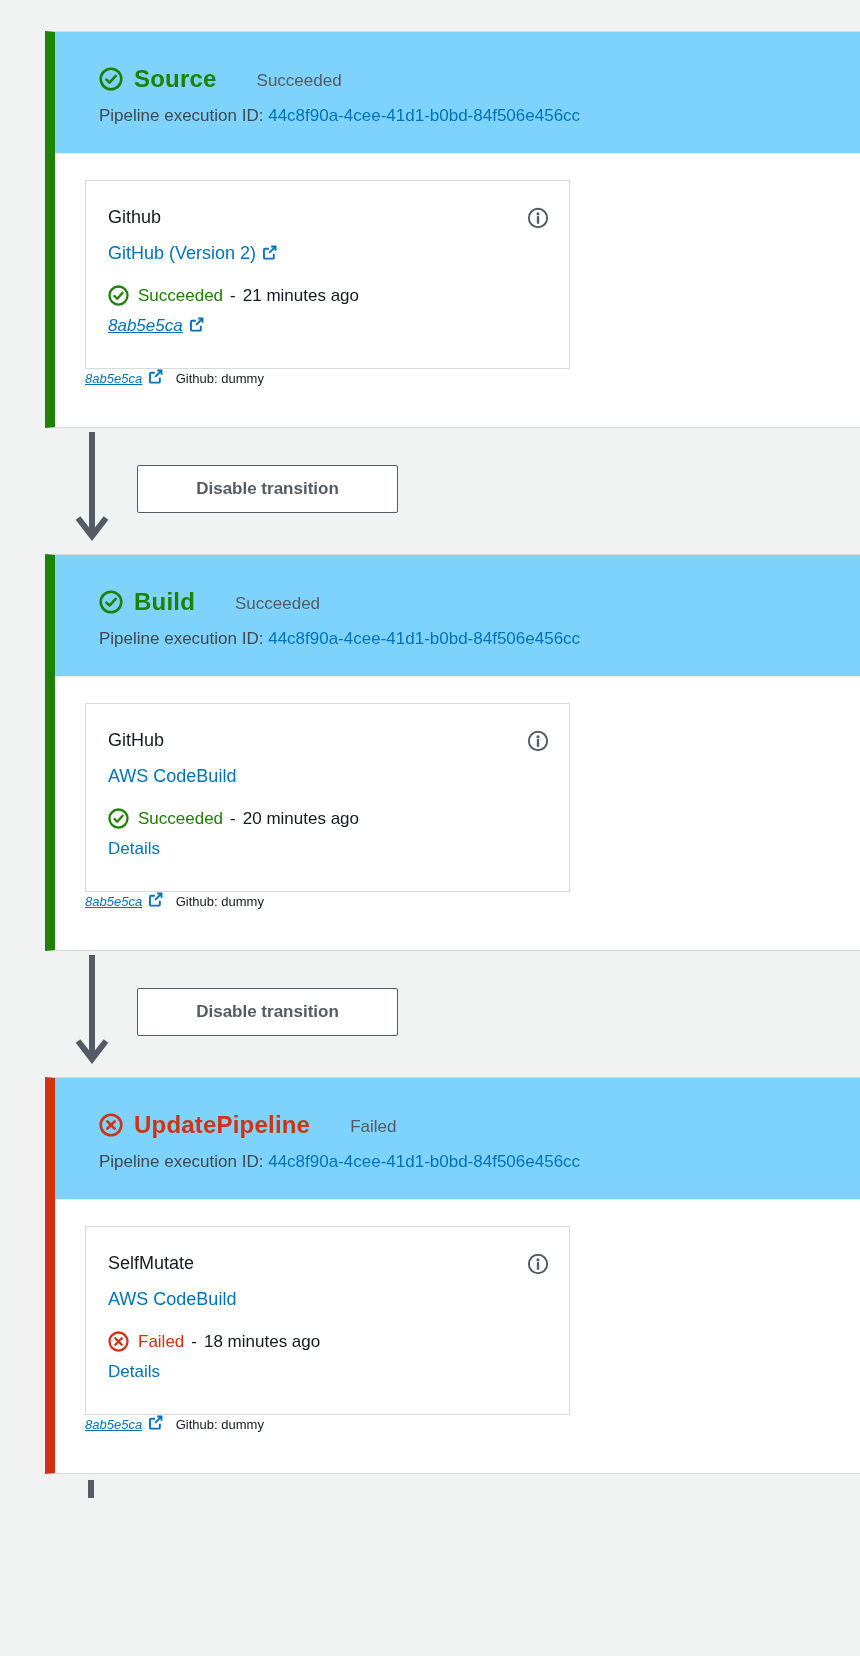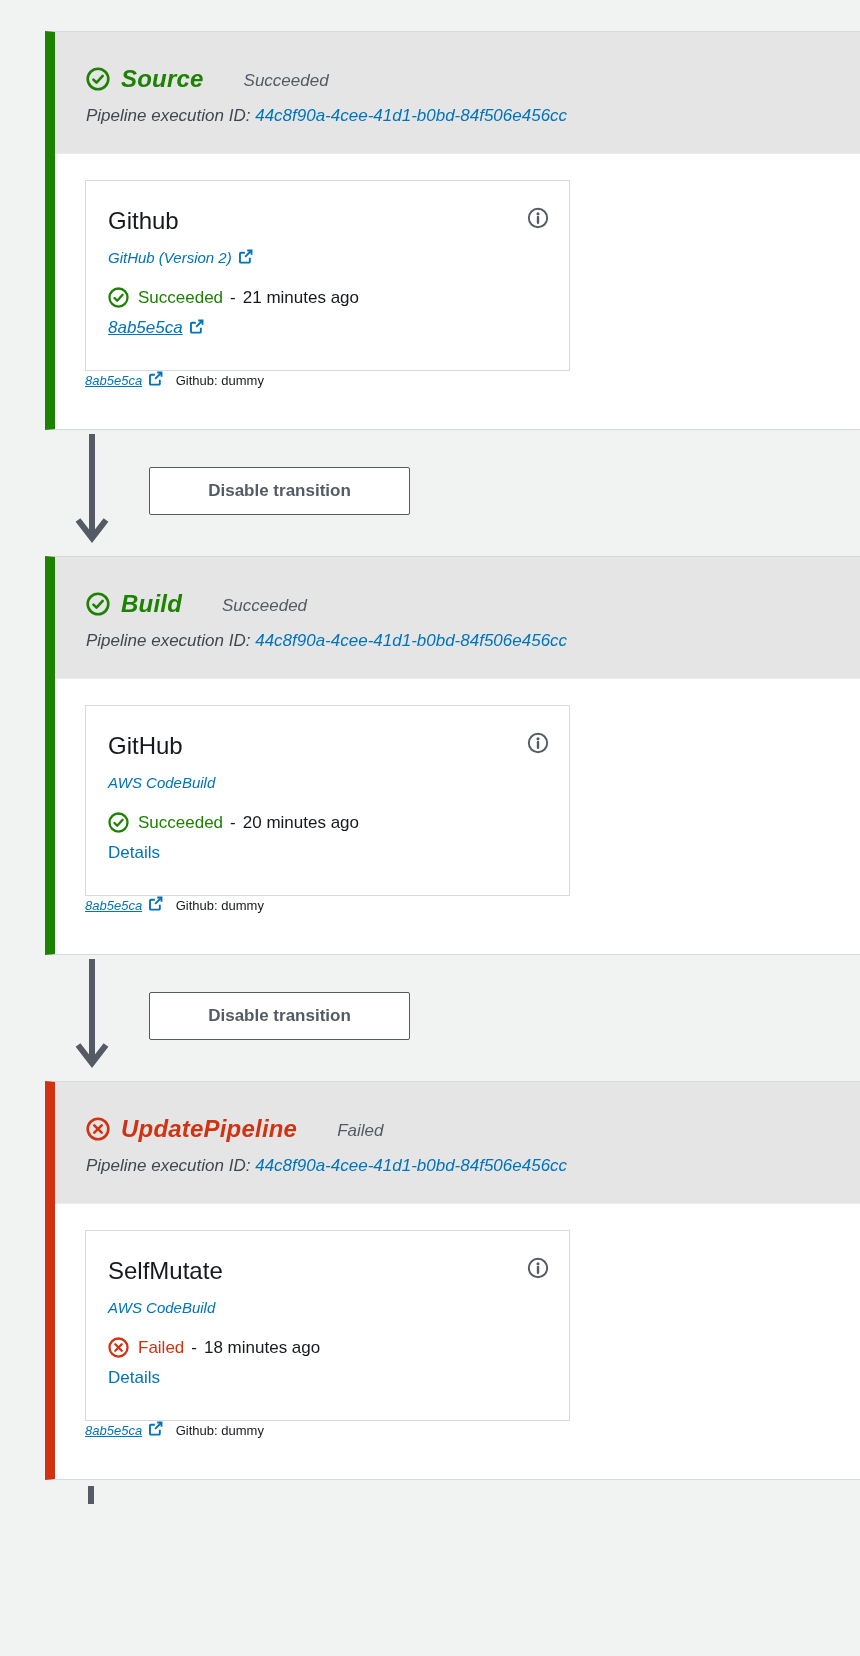--- a/index.html
+++ b/index.html
@@ -15,65 +15,64 @@
   .stage {
     margin-left: 45px;
     background: #ffffff;
     border-top: 1px solid #d5dbdb;
     border-bottom: 1px solid #d5dbdb;
     border-left: 10px solid #1d8102;
   }
   .stage.failed { border-left-color: #d13212; }
 
   .stage-header {
-    background: #e5e5e5;
+    background: #7dd3fc;
     border-bottom: 1px solid #eaeded;
-    padding: 33px 20px 27px 31px;
-    font-style: italic;
+    padding: 33px 20px 27px 44px;
   }
   .stage-title-row { display: flex; align-items: center; }
   .stage-status-icon { width: 24px; height: 24px; margin-right: 11px; flex: none; }
   .stage-name { font-size: 24px; font-weight: bold; margin: 0; color: #1d8102; letter-spacing: 0.2px; }
   .failed .stage-name { color: #d13212; }
   .stage-status { font-size: 17px; color: #545b64; margin-left: 40px; padding-top: 4px; }
   .exec-row { margin-top: 13px; font-size: 17px; color: #414750; }
 
   .link { color: #0073bb; text-decoration: none; cursor: pointer; }
   .rev { font-style: italic; text-decoration: underline; }
 
   .stage-body { padding: 26px 30px 41px 30px; background: #fff; }
 
   
   .action-card {
     width: 485px; box-sizing: border-box;
     background: #fff; border: 1px solid #d5dbdb;
     padding: 26px 20px 32px 22px;
   }
   .card-title-row { display: flex; justify-content: space-between; align-items: flex-start; }
-  .card-title { font-size: 24px; color: #16191f; }
+  .card-title { font-size: 18px; color: #16191f; }
   .info-icon { width: 22px; height: 22px; flex: none; cursor: pointer; }
-  .provider-row { margin-top: 14px; font-size: 15px; font-style: italic; }
+  .provider-row { margin-top: 14px; font-size: 18px; }
   .status-row { margin-top: 21px; font-size: 17px; display: flex; align-items: center; }
   .status-icon { width: 21px; height: 21px; margin-right: 9px; flex: none; }
   .status-text { }
   .status-text.ok { color: #1d8102; }
   .status-text.fail { color: #d13212; }
   .sep { margin: 0 7px; color: #16191f; }
   .action-link-row { margin-top: 10px; font-size: 17px; }
 
   .ext-icon { display: inline-block; width: 15px; height: 15px; margin-left: 6px; vertical-align: -1px; }
 
   .revision-row { font-size: 13px; }
   .revision-summary { margin-left: 9px; color: #16191f; }
 
   
   .transition { position: relative; height: 126px; margin-left: 45px; }
   .arrow-svg { position: absolute; left: 29px; top: 4px; }
   .transition-btn {
-    position: absolute; left: 104px; top: 37px;
+    position: absolute; left: 92px; top: 37px;
     width: 261px; height: 48px;
     background: #ffffff;
     border: 1px solid #545b64;
     border-radius: 2px;
     font-family: "Liberation Sans", "DejaVu Sans", sans-serif;
     font-size: 17px; font-weight: bold; color: #545b64;
     cursor: pointer;
   }
   .stub { position: relative; height: 24px; margin-left: 45px; }
   .stub-bar { position: absolute; left: 43px; top: 6px; width: 6px; height: 18px; background: #545b64; }

